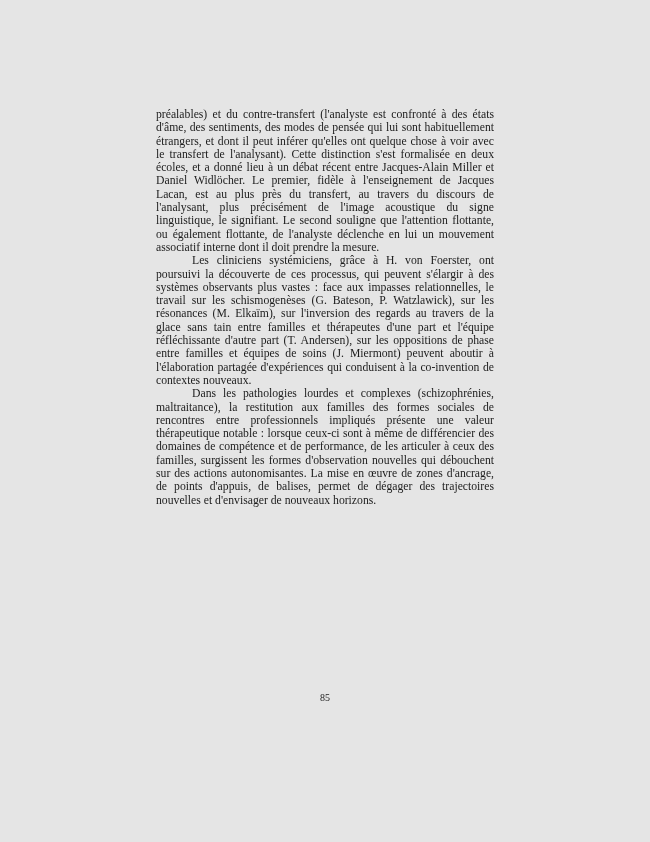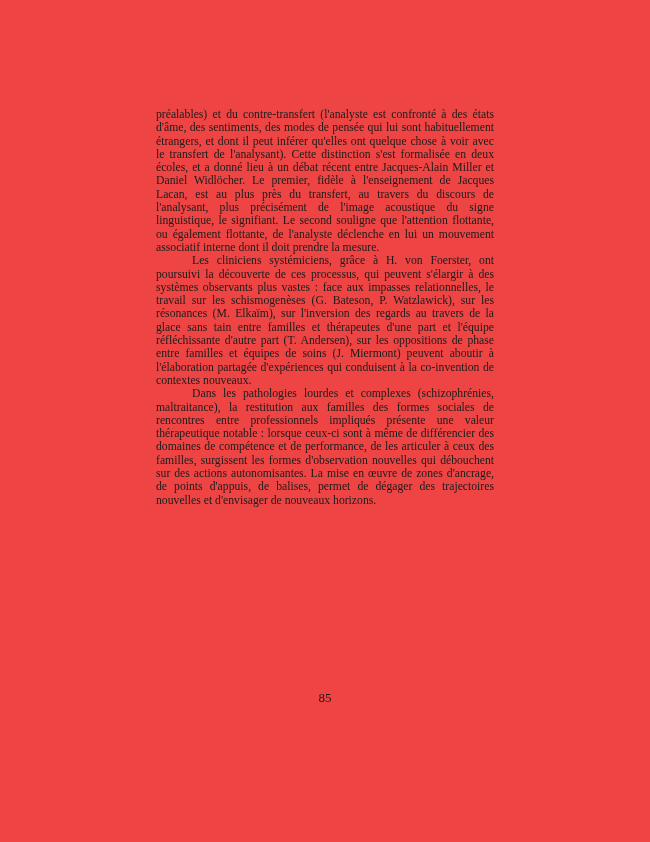--- a/index.html
+++ b/index.html
@@ -14,21 +14,21 @@
     font-family: "Liberation Serif", serif;
     color: #1c1c1c;
     overflow: hidden;
   }
   .sheet {
     position: absolute;
     left: 0;
     top: 0;
     width: 650px;
     height: 842px;
-    background: #ef4444;
+    background: #e5e5e5;
   }
   .text-block {
     position: absolute;
     left: 156px;
     top: 108px;
     width: 338px;
     font-size: 11.7px;
     line-height: 13.3px;
     text-align: justify;
     text-justify: inter-word;
@@ -39,21 +39,21 @@
   }
   .para.indented {
     text-indent: 36px;
   }
   .page-number {
     position: absolute;
     left: 156px;
     top: 691px;
     width: 338px;
     text-align: center;
-    font-size: 13px;
+    font-size: 10px;
     line-height: 13.3px;
   }
 </style>
 </head>
 <body>
 
 <div class="sheet">
   <div class="text-block">
     <p class="para">préalables) et du contre-transfert (l'analyste est confronté à des états d'âme, des sentiments, des modes de pensée qui lui sont habituellement étrangers, et dont il peut inférer qu'elles ont quelque chose à voir avec le transfert de l'analysant). Cette distinction s'est formalisée en deux écoles, et a donné lieu à un débat récent entre Jacques-Alain Miller et Daniel Widlöcher. Le premier, fidèle à l'enseignement de Jacques Lacan, est au plus près du transfert, au travers du discours de l'analysant, plus précisément de l'image acoustique du signe linguistique, le signifiant. Le second souligne que l'attention flottante, ou également flottante, de l'analyste déclenche en lui un mouvement associatif interne dont il doit prendre la mesure.</p>
     <p class="para indented">Les cliniciens systémiciens, grâce à H. von Foerster, ont poursuivi la découverte de ces processus, qui peuvent s'élargir à des systèmes observants plus vastes : face aux impasses relationnelles, le travail sur les schismogenèses (G. Bateson, P. Watzlawick), sur les résonances (M. Elkaïm), sur l'inversion des regards au travers de la glace sans tain entre familles et thérapeutes d'une part et l'équipe réfléchissante d'autre part (T. Andersen), sur les oppositions de phase entre familles et équipes de soins (J. Miermont) peuvent aboutir à l'élaboration partagée d'expériences qui conduisent à la co-invention de contextes nouveaux.</p>

